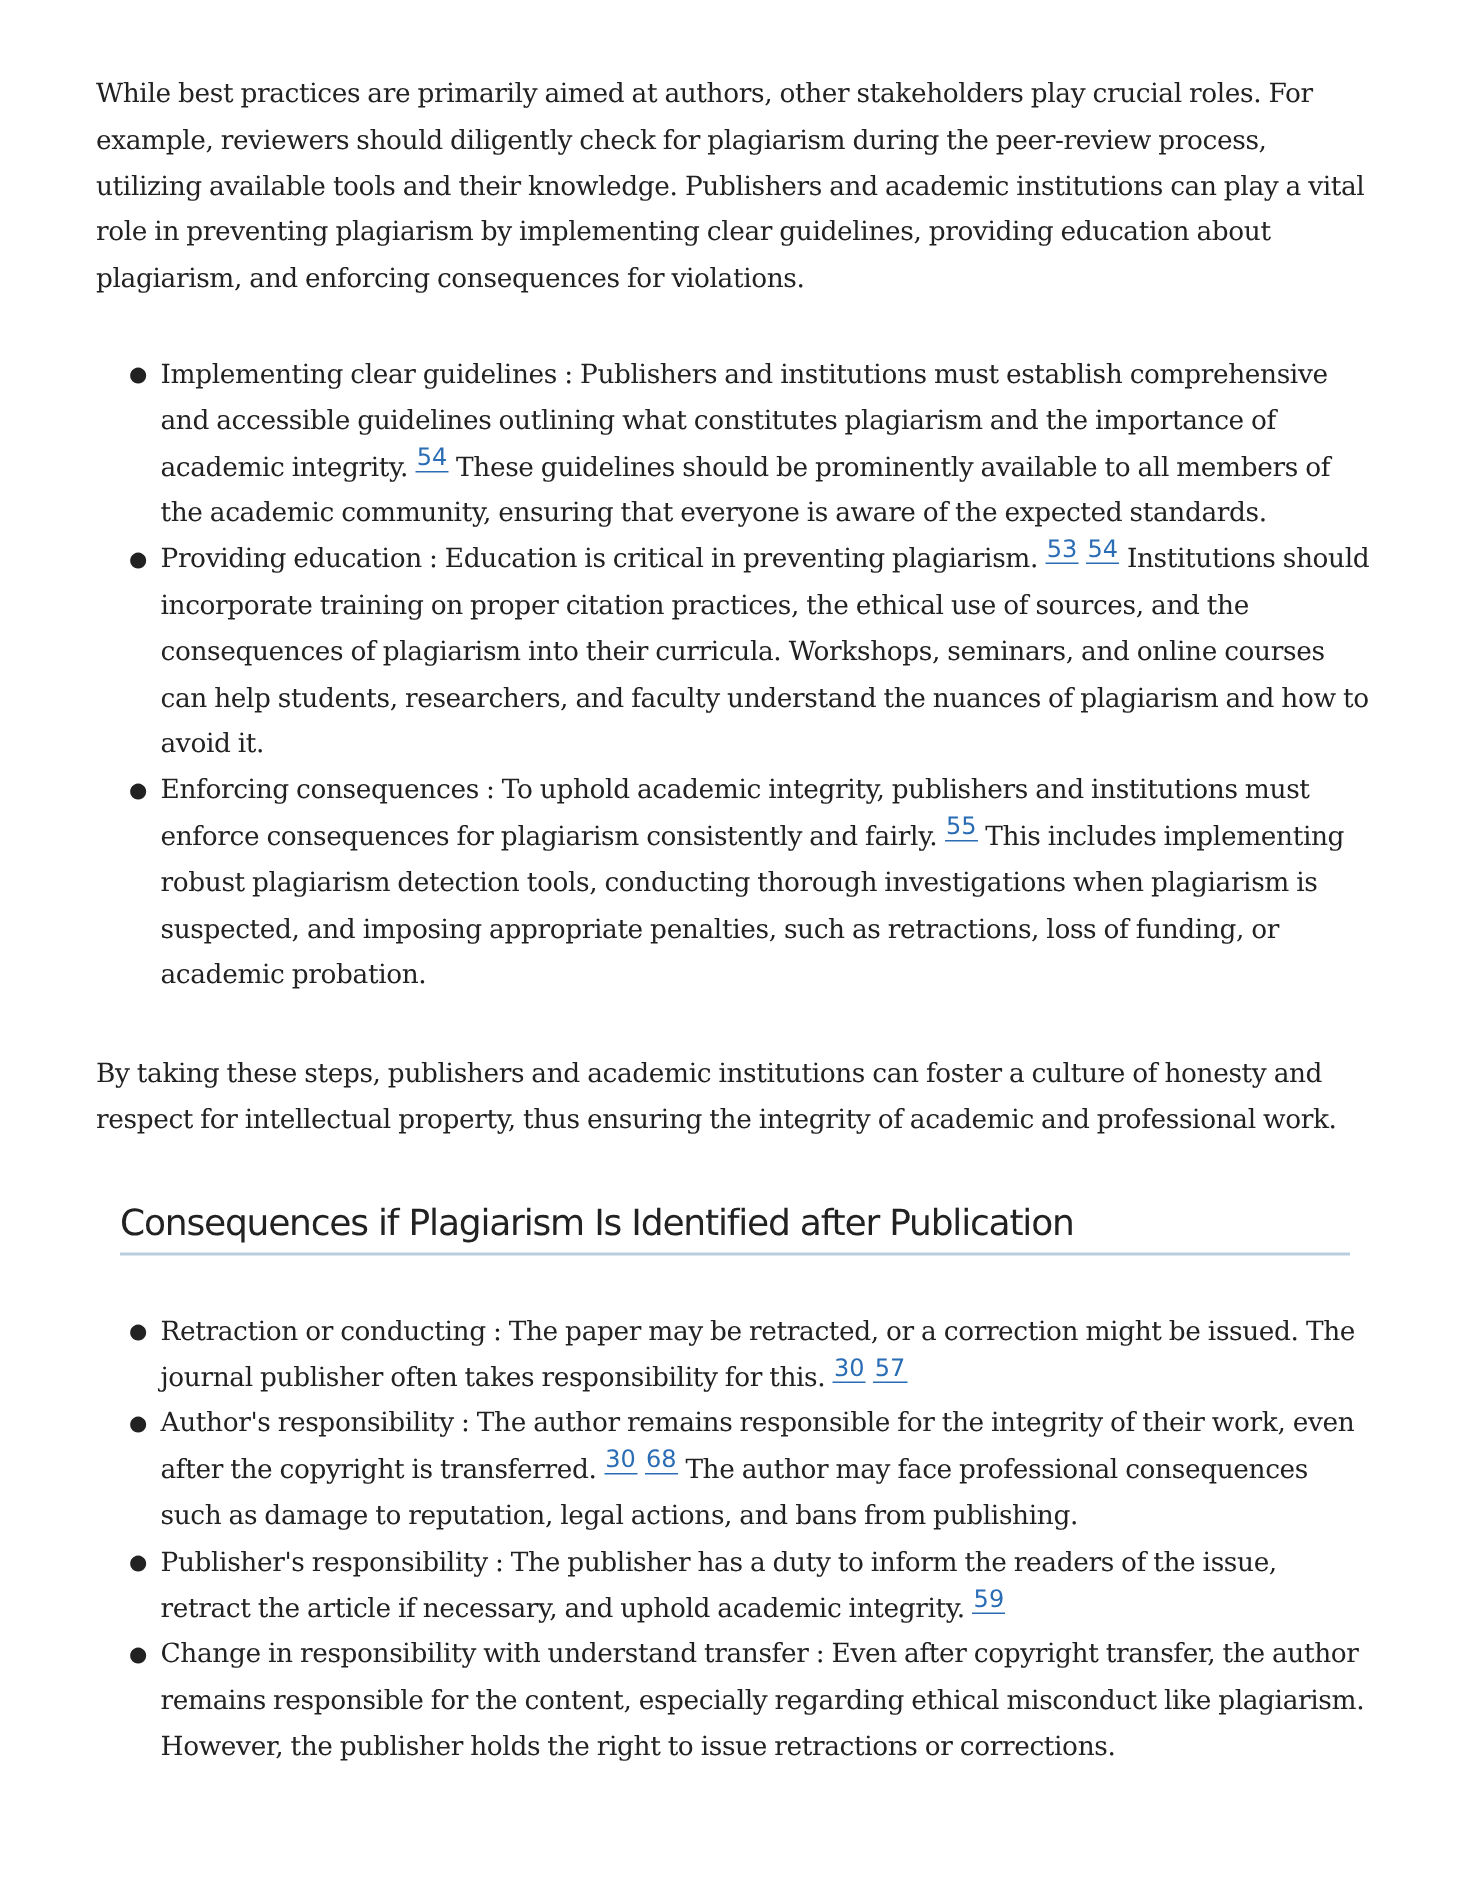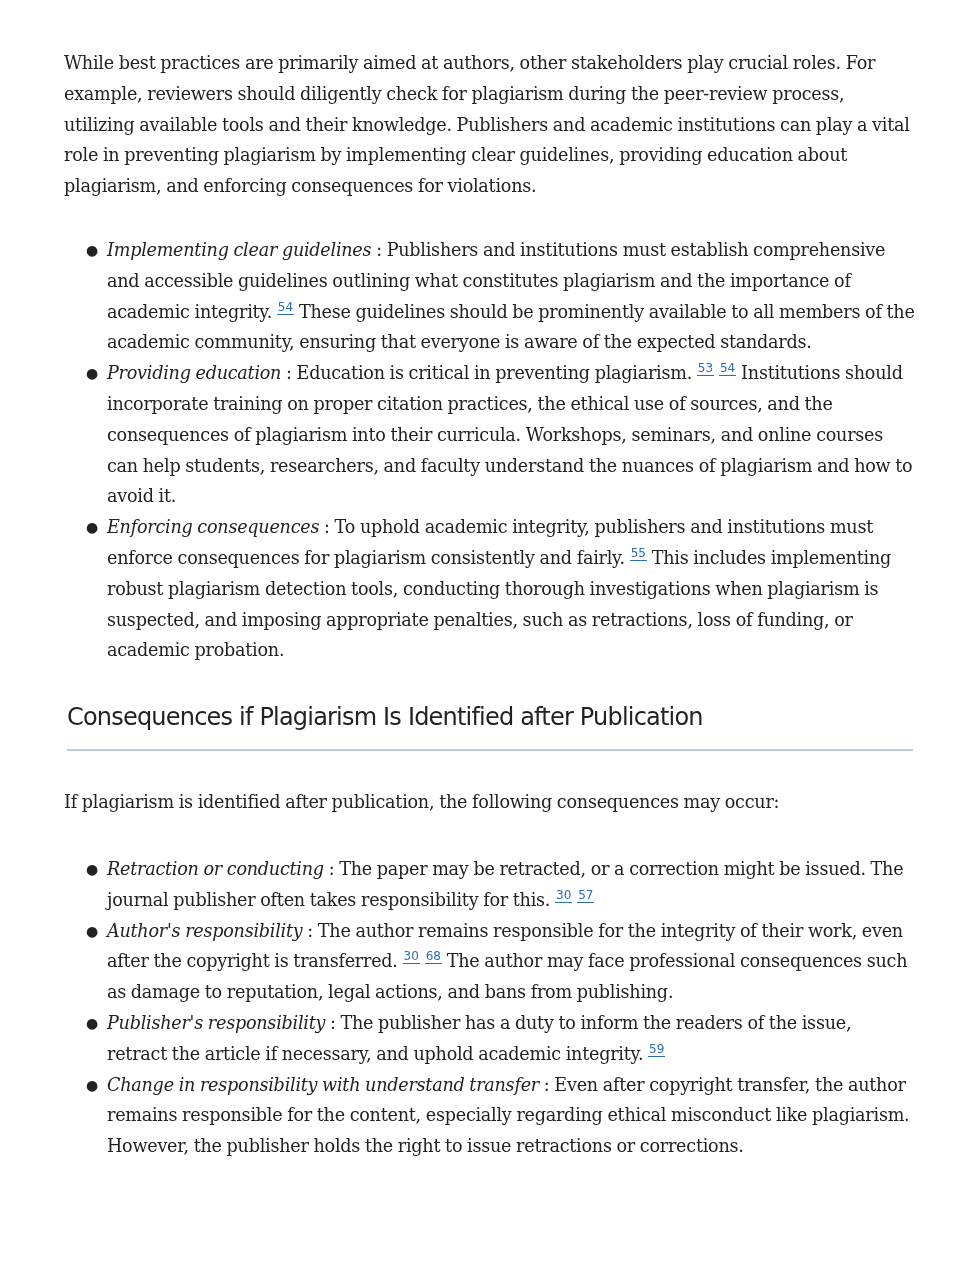--- a/index.html
+++ b/index.html
@@ -34,41 +34,41 @@
       line-height: 30.8px;
       letter-spacing: -0.25px;
       word-spacing: -0.5px;
     }
     ul.bullets li .bullet {
       position: absolute;
       left: -21px;
       top: 0;
       font-size: 14px;
     }
-    .term { font-style: italic; }
+    .term { }
     a.cite {
       color: #2a6db5;
       text-decoration: none;
       border-bottom: 1px solid #2a6db5;
       font-family: "DejaVu Sans", "Liberation Sans", sans-serif;
-      font-size: 12px;
+      font-size: 16px;
       vertical-align: super;
       line-height: 0;
       padding: 0 1px;
       letter-spacing: 0;
     }
     .section-heading {
-      margin: 3px;
+      margin: 16px;
       font-family: "DejaVu Sans", "Liberation Sans", sans-serif;
       font-weight: normal;
       font-size: 24px;
       line-height: 32px;
       color: #222222;
       letter-spacing: -0.8px;
-      padding-bottom: 16px;
+      padding-bottom: 4px;
       border-bottom: 2px solid #b9cde0;
     }
   </style>
 </head>
 <body>
 
 <div class="content">
 
   <p class="para" style="margin-bottom:33px;">While best practices are primarily aimed at authors, other stakeholders play crucial roles. For example, reviewers should diligently check for plagiarism during the peer-review process, utilizing available tools and their knowledge. Publishers and academic institutions can play a vital role in preventing plagiarism by implementing clear guidelines, providing education about plagiarism, and enforcing consequences for violations.</p>
 
@@ -80,24 +80,24 @@
     <li>
       <span class="bullet">●</span>
       <span class="term">Providing education</span><span> : Education is critical in preventing plagiarism. </span><a class="cite" href="#">53</a> <a class="cite" href="#">54</a><span> Institutions should incorporate training on proper citation practices, the ethical use of sources, and the consequences of plagiarism into their curricula. Workshops, seminars, and online courses can help students, researchers, and faculty understand the nuances of plagiarism and how to avoid it.</span>
     </li>
     <li>
       <span class="bullet">●</span>
       <span class="term">Enforcing consequences</span><span> : To uphold academic integrity, publishers and institutions must enforce consequences for plagiarism consistently and fairly. </span><a class="cite" href="#">55</a><span> This includes implementing robust plagiarism detection tools, conducting thorough investigations when plagiarism is suspected, and imposing appropriate penalties, such as retractions, loss of funding, or academic probation.</span>
     </li>
   </ul>
 
+  <p class="para" style="margin-bottom:36px;">By taking these steps, publishers and academic institutions can foster a culture of honesty and respect for intellectual property, thus ensuring the integrity of academic and professional work.</p>
 
   <h2 class="section-heading" style="margin-bottom:36px;">Consequences if Plagiarism Is Identified after Publication</h2>
 
-  <p class="para" style="margin-bottom:36px;">If plagiarism is identified after publication, the following consequences may occur:</p>
 
   <ul class="bullets">
     <li>
       <span class="bullet">●</span>
       <span class="term">Retraction or conducting</span><span> : The paper may be retracted, or a correction might be issued. The journal publisher often takes responsibility for this. </span><a class="cite" href="#">30</a> <a class="cite" href="#">57</a>
     </li>
     <li>
       <span class="bullet">●</span>
       <span class="term">Author's responsibility</span><span> : The author remains responsible for the integrity of their work, even after the copyright is transferred. </span><a class="cite" href="#">30</a> <a class="cite" href="#">68</a><span> The author may face professional consequences such as damage to reputation, legal actions, and bans from publishing.</span>
     </li>

